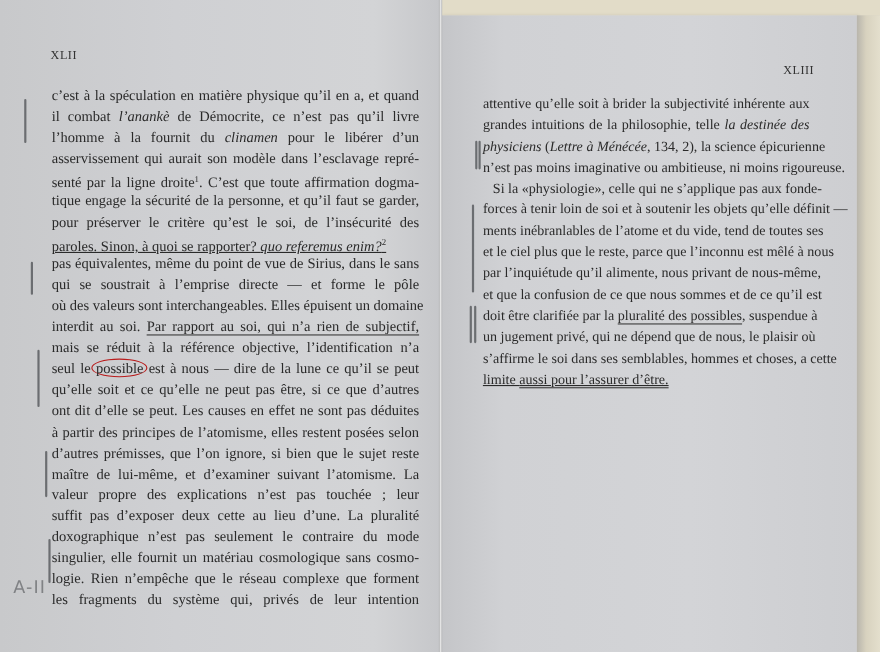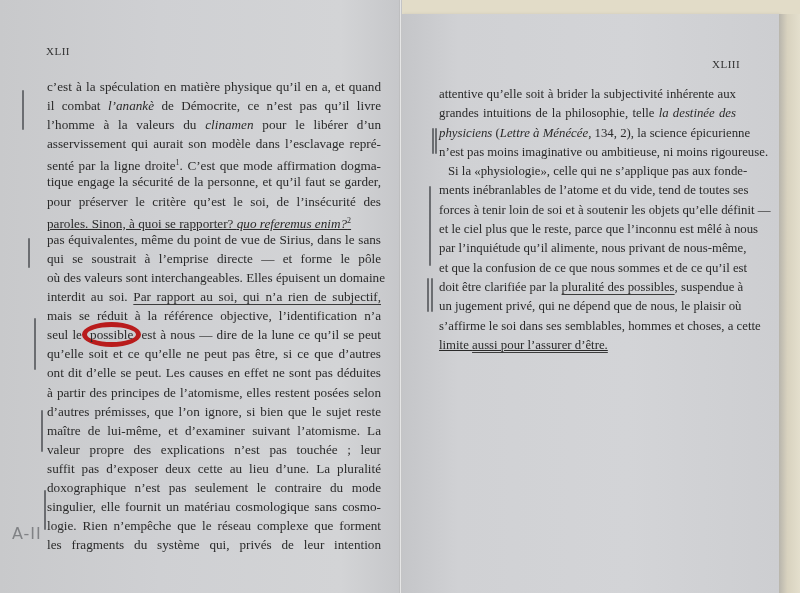--- a/index.html
+++ b/index.html
@@ -44,21 +44,21 @@
       display: block; white-space: nowrap; text-align: justify;
       text-align-last: justify; height: 19.1px;
     }
     .text-right .line { height: 19.3px; }
     .line.last { text-align-last: left; text-decoration: underline; }
     .line.indent { padding-left: 9px; }
     em { font-style: italic; }
     sup { font-size: 8px; vertical-align: 5px; }
     .ul { text-decoration: underline; text-decoration-color: #3b3b3b; text-underline-offset: 3px; }
     .circled {
-      border: 5px solid #b91c1c; border-radius: 50%; padding: 0 3px; margin: 0 -4px;
+      border: 1px solid #b91c1c; border-radius: 50%; padding: 0 3px; margin: 0 -4px;
     }
     .pencil {
       position: absolute; background: #5b5d60; width: 2px; border-radius: 1px; opacity: 0.85;
     }
     .pencil-note {
       position: absolute; left: 12px; top: 524px; font-family: "DejaVu Sans", sans-serif;
       font-size: 16px; color: #6f7174; letter-spacing: 1px; opacity: 0.8;
     }
   </style>
 </head>
@@ -70,23 +70,23 @@
   <div class="page-right"></div>
   <div class="right-edge"></div>
   <div class="gutter"></div>
 
   <div class="folio folio-left">XLII</div>
   <div class="folio folio-right">XLIII</div>
 
   <div class="text-block text-left">
     <span class="line">c’est à la spéculation en matière physique qu’il en a, et quand</span>
     <span class="line"><span>il combat </span><em>l’anankè</em><span> de Démocrite, ce n’est pas qu’il livre</span></span>
-    <span class="line"><span>l’homme à la valeurs du </span><em>clinamen</em><span> pour le libérer d’un</span></span>
+    <span class="line"><span>l’homme à la fournit du </span><em>clinamen</em><span> pour le libérer d’un</span></span>
     <span class="line">asservissement qui aurait son modèle dans l’esclavage repré-</span>
-    <span class="line"><span>senté par la ligne droite</span><sup>1</sup><span>. C’est que mode affirmation dogma-</span></span>
+    <span class="line"><span>senté par la ligne droite</span><sup>1</sup><span>. C’est que toute affirmation dogma-</span></span>
     <span class="line">tique engage la sécurité de la personne, et qu’il faut se garder,</span>
     <span class="line">pour préserver le critère qu’est le soi, de l’insécurité des</span>
     <span class="line last"><span>paroles. Sinon, à quoi se rapporter? </span><em>quo referemus enim?</em><sup>2</sup></span>
     <span class="line">pas équivalentes, même du point de vue de Sirius, dans le sans</span>
     <span class="line">qui se soustrait à l’emprise directe — et forme le pôle</span>
     <span class="line">où des valeurs sont interchangeables. Elles épuisent un domaine</span>
     <span class="line"><span>interdit au soi. </span><span class="ul">Par rapport au soi, qui n’a rien de subjectif,</span></span>
     <span class="line">mais se réduit à la référence objective, l’identification n’a</span>
     <span class="line"><span>seul le </span><span class="circled">possible</span><span> est à nous — dire de la lune ce qu’il se peut</span></span>
     <span class="line">qu’elle soit et ce qu’elle ne peut pas être, si ce que d’autres</span>
@@ -102,22 +102,22 @@
     <span class="line">les fragments du système qui, privés de leur intention</span>
 
   </div>
 
   <div class="text-block text-right">
     <span class="line">attentive qu’elle soit à brider la subjectivité inhérente aux</span>
     <span class="line"><span>grandes intuitions de la philosophie, telle </span><em>la destinée des</em></span>
     <span class="line"><em>physiciens</em><span> (</span><em>Lettre à Ménécée</em><span>, 134, 2), la science épicurienne</span></span>
     <span class="line">n’est pas moins imaginative ou ambitieuse, ni moins rigoureuse.</span>
     <span class="line indent">Si la «physiologie», celle qui ne s’applique pas aux fonde-</span>
+    <span class="line">forces à tenir loin de soi et à soutenir les objets qu’elle définit —</span>
     <span class="line">ments inébranlables de l’atome et du vide, tend de toutes ses</span>
-    <span class="line">forces à tenir loin de soi et à soutenir les objets qu’elle définit —</span>
     <span class="line">et le ciel plus que le reste, parce que l’inconnu est mêlé à nous</span>
     <span class="line">par l’inquiétude qu’il alimente, nous privant de nous-même,</span>
     <span class="line">et que la confusion de ce que nous sommes et de ce qu’il est</span>
     <span class="line"><span>doit être clarifiée par la </span><span class="ul">pluralité des possibles</span><span>, suspendue à</span></span>
     <span class="line">un jugement privé, qui ne dépend que de nous, le plaisir où</span>
     <span class="line">s’affirme le soi dans ses semblables, hommes et choses, a cette</span>
     <span class="line last"><span>limite </span><span class="ul">aussi pour l’assurer d’être.</span></span>
   </div>
 
   <div class="pencil" style="left:22px; top:90px; height:40px;"></div>

